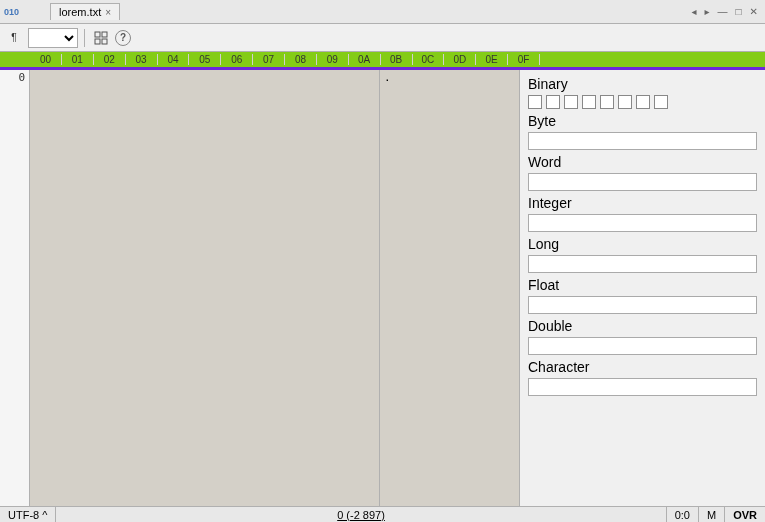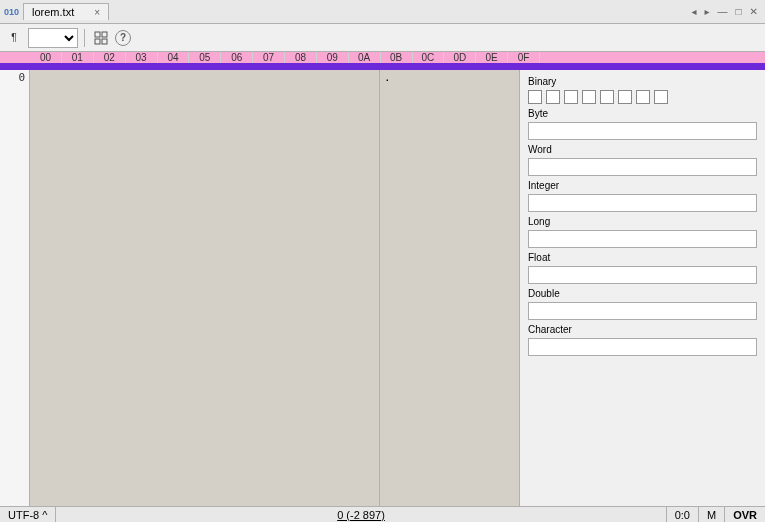--- a/index.html
+++ b/index.html
@@ -33,22 +33,23 @@
       color: #333;
     }
     .tab {
       display: flex;
       align-items: center;
       background: #f0f0f0;
       border: 1px solid #b0b0b0;
       border-bottom: none;
       padding: 2px 8px;
       font-size: 11px;
-      gap: 20px;
-      cursor: pointer;
+      gap: 4px;
+      cursor: pointer;
+      margin-left: 27px;
     }
     .tab-close {
       font-size: 10px;
       color: #666;
       cursor: pointer;
     }
     .title-nav {
       margin-left: auto;
       display: flex;
       gap: 2px;
@@ -92,22 +93,22 @@
     }
     .toolbar-separator {
       width: 1px;
       height: 18px;
       background: #b0b0b0;
       margin: 0 2px;
     }
 
     
     .col-header {
-      background: #f9a8d4;
-      border-bottom: 7px solid #6d28d9;
+      background: #84cc16;
+      border-bottom: 3px solid #6d28d9;
       display: flex;
       height: 18px;
       align-items: center;
     }
     .row-num-header {
       width: 30px;
       min-width: 30px;
       border-right: 1px solid #b0b0b0;
     }
     .hex-cols {
@@ -209,21 +210,21 @@
       display: flex;
       flex-direction: column;
       gap: 4px;
     }
     .panel-section {
       display: flex;
       flex-direction: column;
       gap: 2px;
     }
     .panel-label {
-      font-size: 10px;
+      font-size: 14px;
       font-weight: normal;
       color: #000;
       margin-bottom: 1px;
     }
     .panel-input {
       height: 18px;
       border: 1px solid #aaa;
       background: white;
       font-size: 11px;
       padding: 0 3px;

